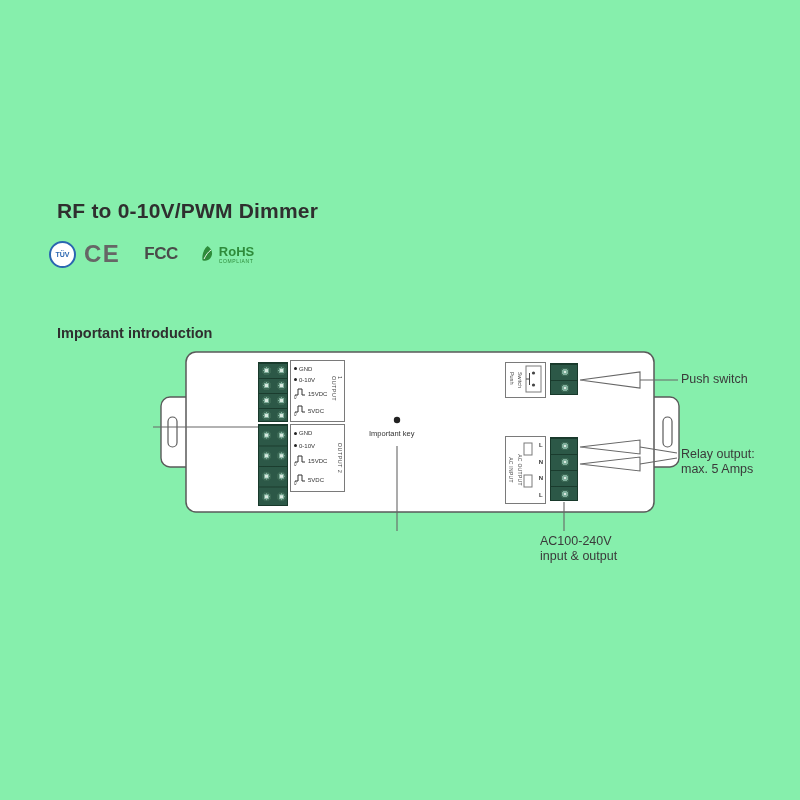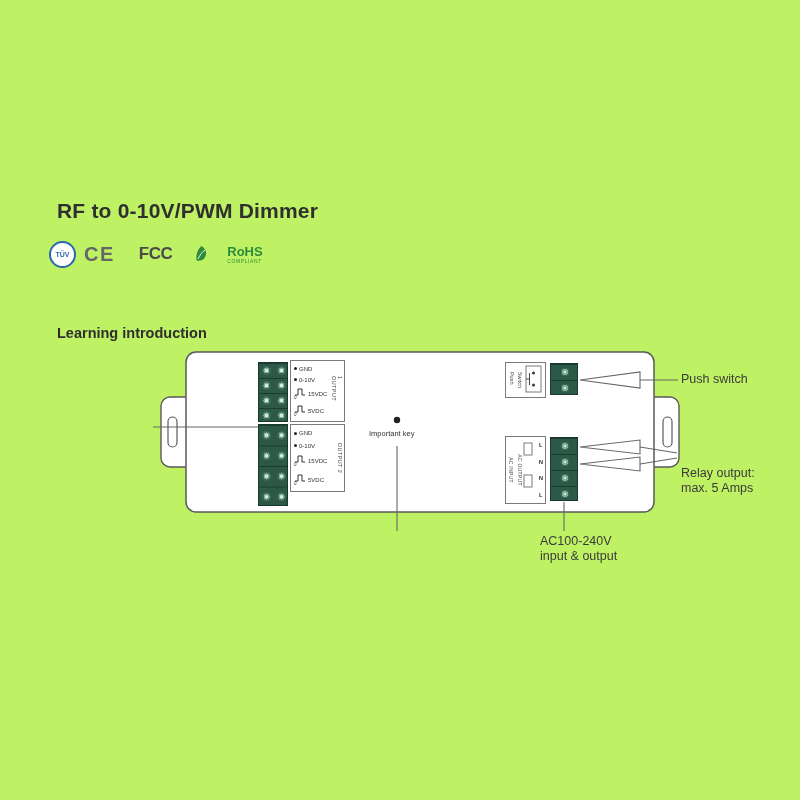--- a/index.html
+++ b/index.html
@@ -1,28 +1,28 @@
 <!DOCTYPE html>
 <html><head>
 <meta charset="utf-8">
 <style>
   * { margin:0; padding:0; box-sizing:border-box; }
   html,body { width:800px; height:800px; background:#fff; }
   body { font-family:"Liberation Sans", sans-serif; color:#333; }
-  .page { position:relative; width:800px; height:800px; background:#bef264; overflow:hidden; }
+  .page { position:relative; width:800px; height:800px; background:#86efac; overflow:hidden; }
   .abs { position:absolute; }
 
   
   .title { left:57px; top:199px; font-size:21px; font-weight:bold; color:#2f2f2f; letter-spacing:0.2px; }
   .logos { left:49px; top:239px; display:flex; align-items:center; height:30px; }
   .tuv { width:27px; height:27px; border-radius:50%; border:2.5px solid #2a66b0; color:#2a66b0;
          display:flex; align-items:center; justify-content:center; font-size:7px; font-weight:bold; background:#fff; }
-  .ce  { margin-left:8px; font-size:20px; font-weight:bold; color:#666; letter-spacing:1.5px; }
+  .ce  { margin-left:8px; font-size:24px; font-weight:bold; color:#666; letter-spacing:1.5px; }
   .fcc { margin-left:24px; font-size:17px; font-weight:bold; color:#4a4a4a; letter-spacing:-0.5px; }
-  .rohs { margin-left:22px; display:flex; align-items:center; gap:18px; }
+  .rohs { margin-left:22px; display:flex; align-items:center; gap:4px; }
   .rohs-txt { display:flex; flex-direction:column; line-height:1; }
   .rohs-name { font-size:13px; font-weight:bold; color:#2e8b3a; }
   .rohs-sub  { font-size:5px; letter-spacing:0.6px; color:#2e8b3a; margin-top:1px; }
   .important { left:57px; top:302px; font-size:14.5px; font-style:italic; color:#3a3a3a; }
   .imp-b { font-weight:bold; }
   .func { left:57px; top:325px; font-size:14.5px; font-weight:bold; color:#2f2f2f; }
 
   
   .art { left:0; top:0; }
 
@@ -62,21 +62,21 @@
   .ac-letters { position:absolute; right:2px; top:0; height:100%; display:flex; flex-direction:column;
                 justify-content:space-around; font-size:6px; font-weight:bold; color:#333; text-align:center; }
 
   
   .lk-text { left:369px; top:429px; font-size:7.5px; color:#333; }
 
   
   .co { font-size:12.5px; color:#3a3a3a; white-space:pre-line; line-height:1.18; }
   .co-left  { left:53px;  top:400px; width:112px; text-align:center; }
   .co-push  { left:681px; top:372px; }
-  .co-relay { left:681px; top:466px; }
+  .co-relay { left:681px; top:447px; }
   .co-learn { left:335px; top:534px; }
   .co-ac    { left:540px; top:534px; }
 </style>
 </head>
 <body>
 
 <div class="page">
 
   <h1 class="title abs">RF to 0-10V/PWM Dimmer</h1>
 
@@ -92,21 +92,21 @@
         <path d="M4,14 C6,10 8,7 11,5" stroke="#e8f5ea" stroke-width="1" fill="none"></path>
       </svg>
       <div class="rohs-txt">
         <span class="rohs-name">RoHS</span>
         <span class="rohs-sub">COMPLIANT</span>
       </div>
     </div>
   </div>
 
 
-  <h2 class="func abs">Learning introduction</h2>
+  <h2 class="func abs">Important introduction</h2>
 
   <svg class="art abs" width="800" height="800" viewBox="0 0 800 800">
 
     <rect x="161" y="397" width="34" height="70" rx="9" fill="#fff" stroke="#5a5a5a" stroke-width="1.4"></rect>
     <rect x="645" y="397" width="34" height="70" rx="9" fill="#fff" stroke="#5a5a5a" stroke-width="1.4"></rect>
 
     <rect x="186" y="352" width="468" height="160" rx="10" fill="#fff" stroke="#5a5a5a" stroke-width="1.5"></rect>
 
     <rect x="168" y="417" width="9" height="30" rx="4.5" fill="#fff" stroke="#5a5a5a" stroke-width="1.2"></rect>
     <rect x="663" y="417" width="9" height="30" rx="4.5" fill="#fff" stroke="#5a5a5a" stroke-width="1.2"></rect>

